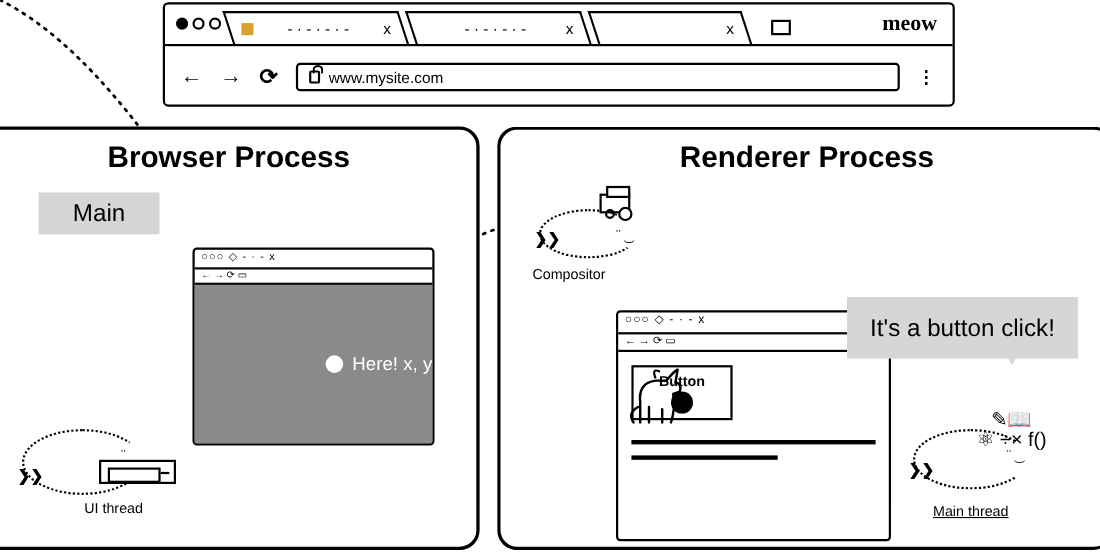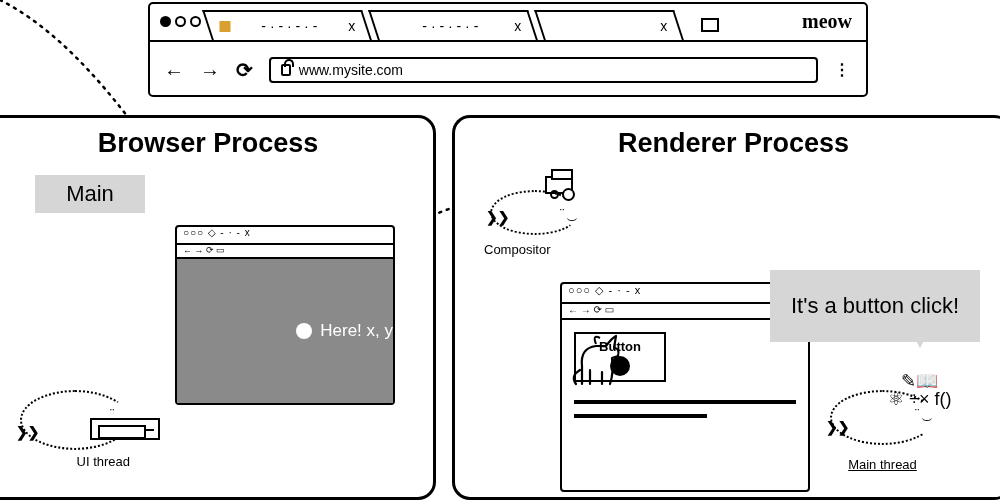--- a/index.html
+++ b/index.html
@@ -142,21 +142,21 @@
   .page-btn  { width:92px; height:50px; border:2.5px solid #000; display:flex; flex-direction:column; align-items:center; justify-content:center; font-size:13px; font-weight:600; gap:2px;}
   .page-btn .dot{ width:20px; height:20px; border-radius:50%; background:#000;}
   .page-lines{ margin-top:18px;}
   .page-lines div{ height:4px; background:#000; margin-bottom:10px;}
   .page-lines div:nth-child(2){ width:60%; }
   .page-horse{ position:absolute; right:14px; top:6px; width:70px; height:70px;}
 
   
   .callout {
     position: absolute; left: 770px; top: 270px;
-    width: 210px; height: 72px;
+    width: 210px; height: 56px;
     background: #d6d6d6;
     font-size: 22px; line-height:1.25;
     display:flex; align-items:center; justify-content:center; text-align:center;
     padding: 6px 10px;
   }
   .callout::after{
     content:""; position:absolute; bottom:-16px; left:140px;
     border:10px solid transparent; border-top:18px solid #d6d6d6;
   }
 </style>

